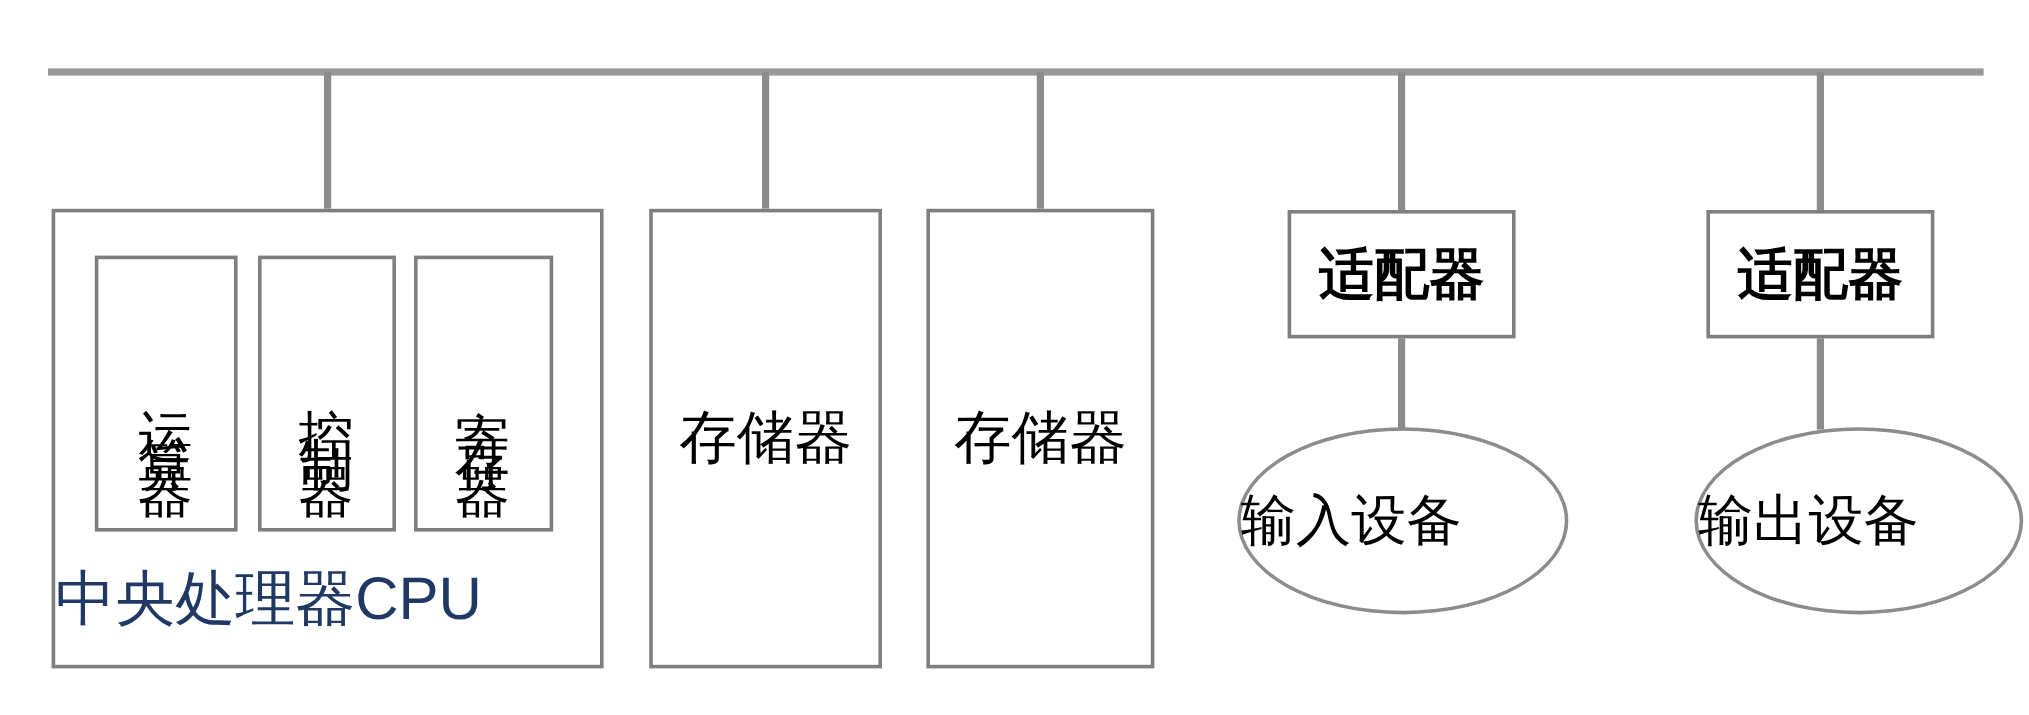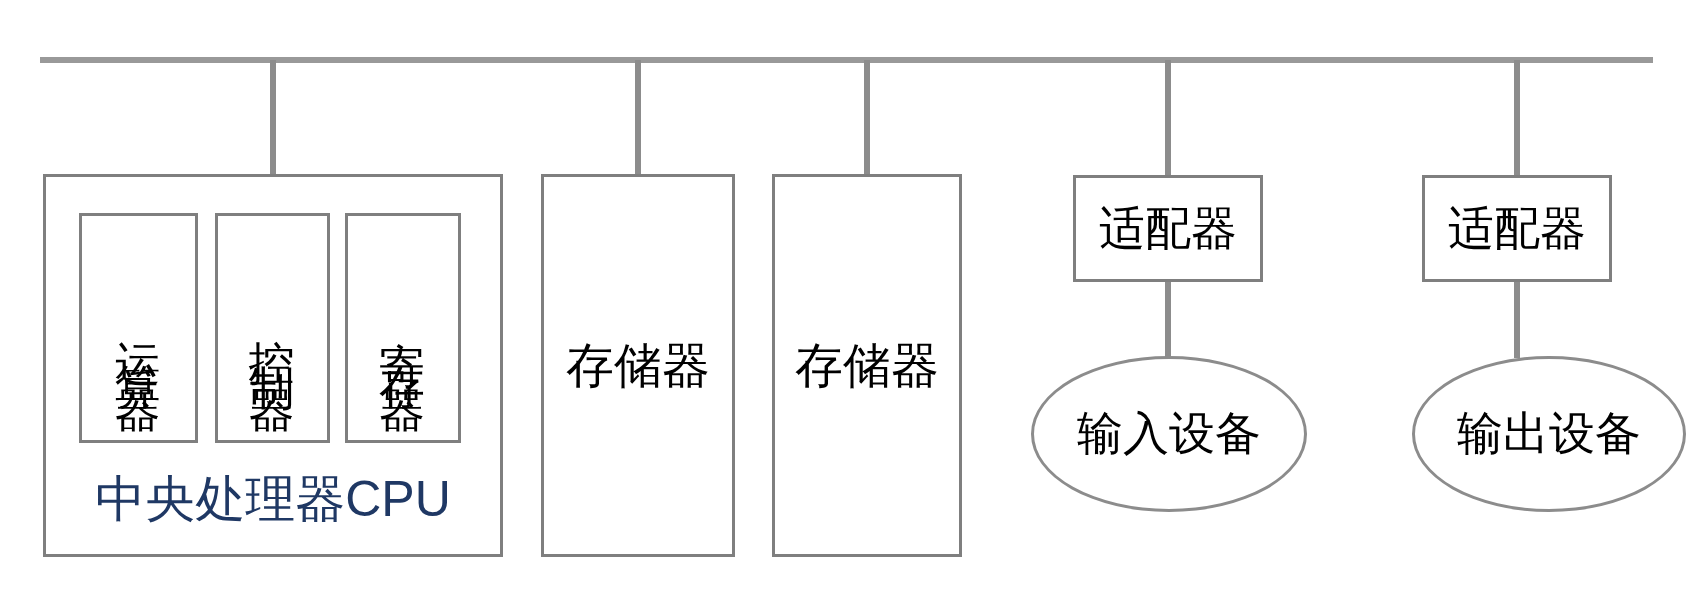--- a/index.html
+++ b/index.html
@@ -54,20 +54,21 @@
   .mem-text {
     text-align: center;
     font-size: 48px;
     line-height: 60px;
     color: #000000;
   }
   .mem-text span { display: block; }
   .adp-text {
     font-size: 46px;
     color: #000000;
+    font-weight: bold;
   }
   
   .unit-box {
     position: absolute;
     box-sizing: border-box;
     border: 3px solid #7f7f7f;
     top: 36px;
     width: 119px; height: 230px;
     display: flex;
     align-items: center;
@@ -81,35 +82,33 @@
     text-orientation: upright;
     font-size: 46px;
     letter-spacing: 24px;
     margin-bottom: -24px;
     color: #000000;
   }
   .cpu-label {
     position: absolute;
     left: 0; right: 0;
     top: 294px;
-    text-align: center;
     font-size: 50px;
     line-height: 56px;
     color: #1f3864;
   }
   
   .ellipse {
     position: absolute;
     box-sizing: border-box;
     border: 3px solid #8c8c8c;
     border-radius: 50%;
     background: #ffffff;
     display: flex;
     align-items: center;
-    justify-content: center;
     font-size: 46px;
     color: #000000;
   }
   .ellipse-input  { left: 1031px; top: 356px; width: 276px; height: 156px; }
   .ellipse-output { left: 1412px; top: 356px; width: 274px; height: 156px; }
 </style>
 </head>
 <body>
 
 <div class="canvas">

